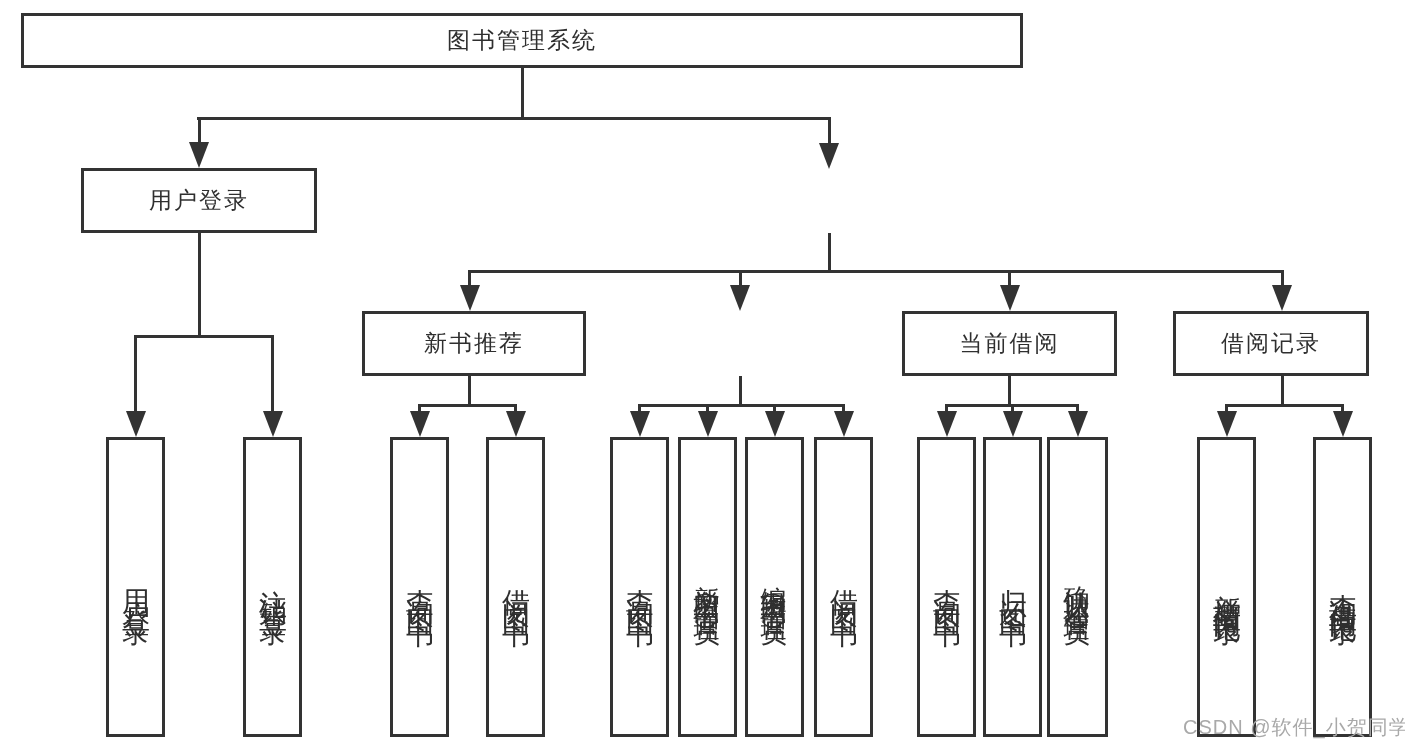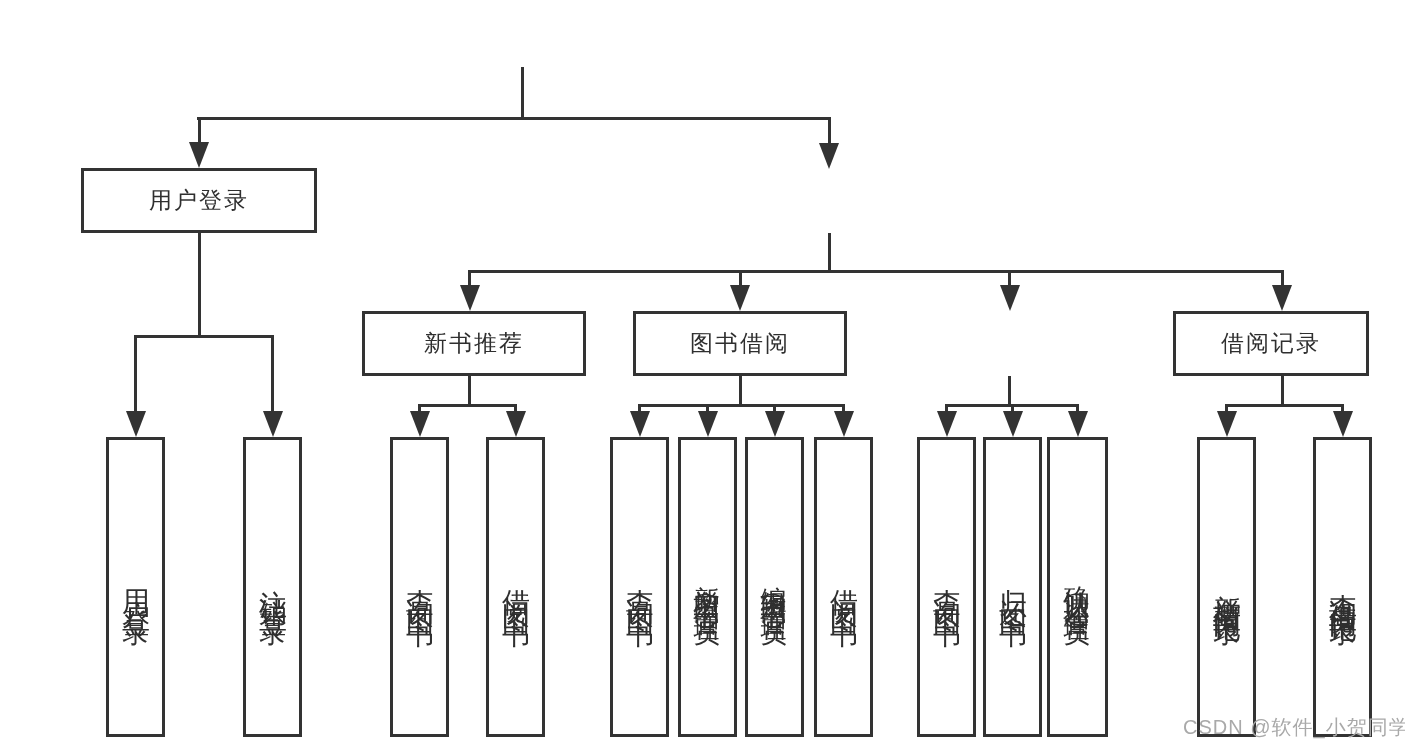--- a/index.html
+++ b/index.html
@@ -75,34 +75,37 @@
     color: var(--wm);
     white-space: nowrap;
     z-index: 10;
   }
 </style>
 </head>
 <body>
 
 <div class="stage">
 
+  <div class="box" style="left:21px;top:13px;width:1002px;height:55px">
+    <span class="hlabel">图书管理系统</span>
+  </div>
 
   <div class="box" style="left:81px;top:168px;width:236px;height:65px">
     <span class="hlabel">用户登录</span>
   </div>
 
 
   <div class="box" style="left:362px;top:311px;width:224px;height:65px">
     <span class="hlabel">新书推荐</span>
   </div>
 
-  <div class="box" style="left:633px;top:311px;width:214px;height:65px">
-    <span class="hlabel">图书借阅</span>
-  </div>
-
+
+  <div class="box" style="left:902px;top:311px;width:215px;height:65px">
+    <span class="hlabel">当前借阅</span>
+  </div>
 
   <div class="box" style="left:1173px;top:311px;width:196px;height:65px">
     <span class="hlabel">借阅记录</span>
   </div>
 
   <div class="box" style="left:106px;top:437px;width:59px;height:300px">
     <span class="vt">用户登录</span>
   </div>
 
   <div class="box" style="left:243px;top:437px;width:59px;height:300px">

